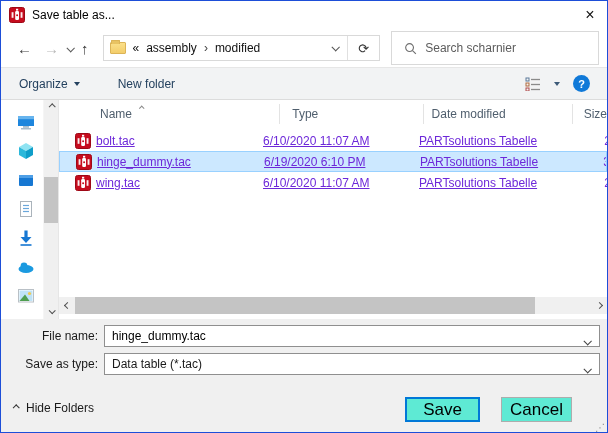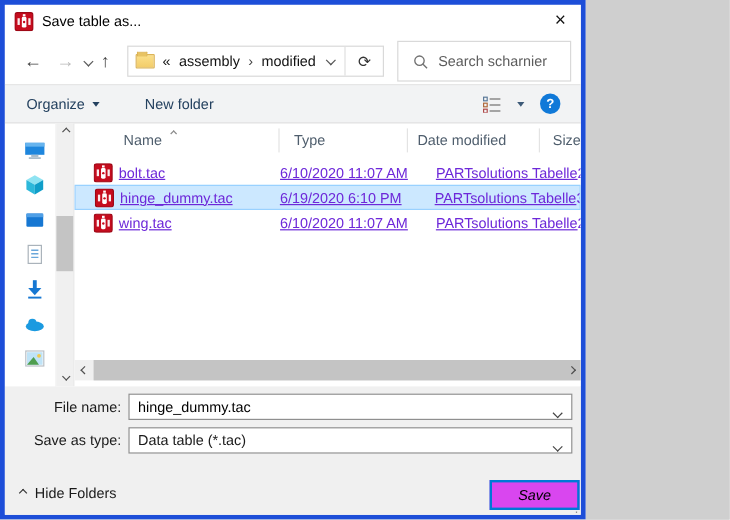--- a/index.html
+++ b/index.html
@@ -1,19 +1,19 @@
 <!DOCTYPE html>
 <html><head>
 <meta charset="utf-8">
 <style>
   * { margin:0; padding:0; box-sizing:border-box; }
   html,body { background:#cfcfcf; font-family:"Liberation Sans", sans-serif; }
   .window {
-    position:relative; width:488px; height:433px; background:#fff;
-    border:4px solid #1d4ed8; overflow:hidden; font-size:12px; color:#1a1a1a;
+    position:relative; width:608px; height:433px; background:#fff;
+    border:1px solid #1d4ed8; overflow:hidden; font-size:12px; color:#1a1a1a;
   }
   
   .titlebar { height:28px; display:flex; align-items:center; padding-left:8px; background:#fff; }
   .titlebar .app-ico { width:16px; height:16px; margin-right:7px; flex:0 0 auto; }
   .titlebar .title { font-size:12px; color:#000; }
   .close-btn { margin-left:auto; width:34px; height:28px; display:flex; align-items:center; justify-content:center;
     font-size:16px; color:#111; cursor:pointer; }
   
   .navrow { height:38px; display:flex; align-items:center; background:#fff; padding:0 8px 0 10px; }
   .navbtn { font-size:15px; color:#3d3d3d; padding:0 6px; cursor:default; }
@@ -85,22 +85,22 @@
   .bottom { position:relative; height:115px; background:#f0f0f0; }
   .frow { position:absolute; left:0; right:7px; height:22px; display:flex; align-items:center; }
   .frow.r1 { top:6px; } .frow.r2 { top:34px; }
   .flabel { width:103px; text-align:right; padding-right:6px; color:#1a1a1a; flex:0 0 auto; }
   .combo { flex:1; height:22px; background:#fff; border:1px solid #8f8f8f; display:flex; align-items:center; position:relative; }
   .combo input { border:none; outline:none; width:100%; padding:0 22px 0 7px; font:12px "Liberation Sans",sans-serif; color:#000; background:transparent; }
   .combo .val { padding-left:7px; }
   .combo .combo-chev { position:absolute; right:9px; top:8px; color:#444; }
   .hidefolders { position:absolute; left:12px; top:82px; display:flex; align-items:center; gap:8px; cursor:pointer; color:#1a1a1a; }
   .hidefolders .chev { width:5px; height:5px; color:#333; }
-  .btn { position:absolute; top:78px; height:25px; background:#d946ef; display:flex; align-items:center; justify-content:center;
-    font-size:12px; color:#000; cursor:pointer;font-style:italic; }
+  .btn { position:absolute; top:78px; height:25px; background:#5eead4; display:flex; align-items:center; justify-content:center;
+    font-size:17px; color:#000; cursor:pointer; }
   .btn-save { left:404px; width:75px; border:2px solid #0078d7; }
   .btn-cancel { left:500px; width:71px; border:1px solid #adadad; }
   .grip { position:absolute; right:2px; bottom:1px; font-size:10px; color:#8f8f8f; cursor:nwse-resize; }
 </style>
 </head>
 <body>
 
 <div class="window">
 
   <div class="titlebar">

